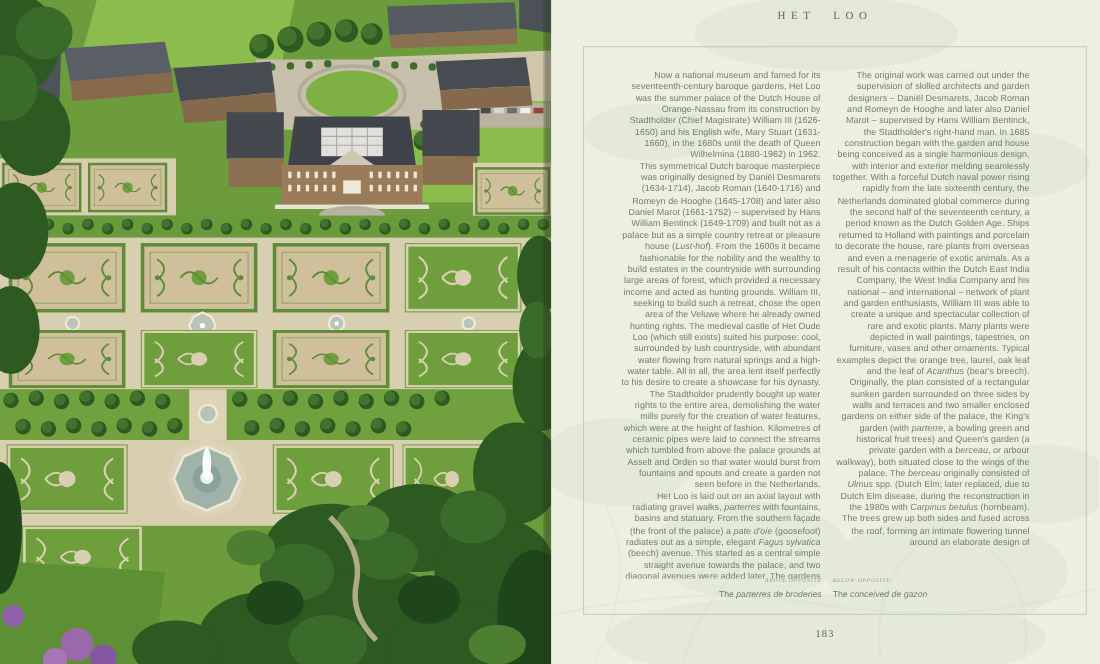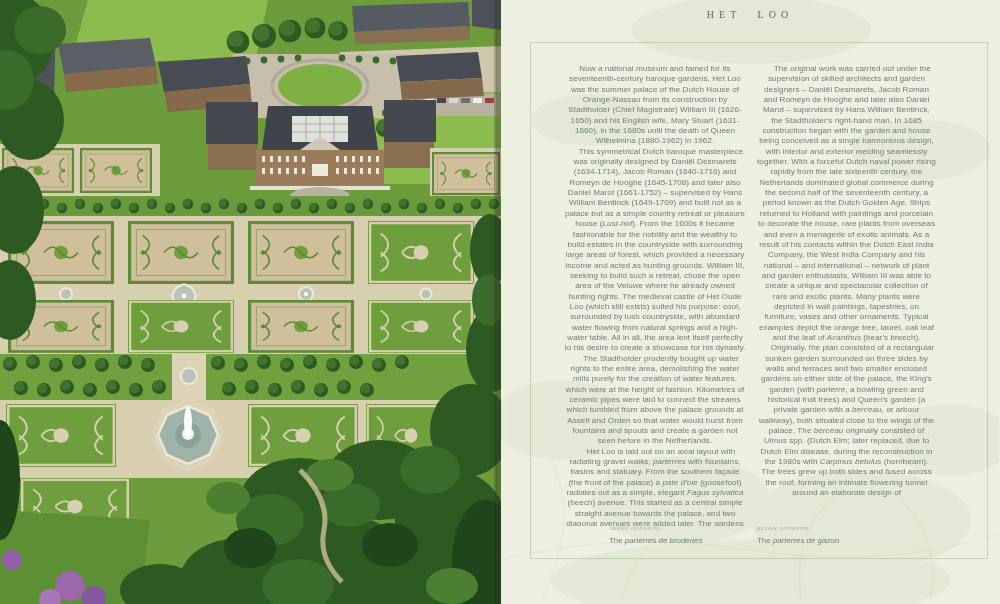--- a/index.html
+++ b/index.html
@@ -17,30 +17,30 @@
   .page{position:absolute;left:501px;top:0;width:580px;height:604px;background:#edf0e1;}
   .watermark{position:absolute;left:0;top:0;pointer-events:none;}
   .frame{position:absolute;left:29px;top:42px;width:456px;height:515px;
     border:1px solid rgba(152,168,140,.45);}
   .page-title{
     position:absolute;left:0;top:9px;width:498px;text-align:center;
     font-family:"Liberation Serif",serif;font-size:10px;color:#5c6c58;
     letter-spacing:5px;word-spacing:9px;text-transform:uppercase;
   }
   .col{position:absolute;top:64px;font-size:8.1px;line-height:10.35px;
-    color:#6f7e6c;letter-spacing:.05px;text-align:center;}
+    color:#6f7e6c;letter-spacing:.05px;text-align:right;}
   .col p{margin:0;}
   .col p.ind{text-indent:12px;}
   #col-left{left:63px;width:182px;height:462px;overflow:hidden;}
   #col-right{left:256px;width:179px;height:462px;overflow:hidden;}
   .caption{position:absolute;top:524px;color:#6f7e6c;font-size:7.9px;line-height:9.5px;}
   .caption .cap-label{display:block;font-family:"Liberation Serif",serif;
     font-style:italic;font-size:5px;letter-spacing:.8px;color:#919e86;
     text-transform:uppercase;margin-bottom:2px;}
-  #cap-1{left:108px;width:138px;}
+  #cap-1{left:108px;width:138px;text-align:right;}
   #cap-2{left:256px;width:160px;text-align:left;}
   .page-number{position:absolute;left:0;top:572px;width:498px;text-align:center;
     font-family:"Liberation Serif",serif;font-size:9.5px;color:#5c6c58;letter-spacing:1px;}
   i{}
 </style>
 </head>
 <body>
 
 <div class="photo-wrap">
 <svg width="502" height="604" viewBox="0 0 502 604" xmlns="http://www.w3.org/2000/svg">
@@ -352,16 +352,17 @@
       <p class="ind"><span>The original work was carried out under the supervision of skilled architects and garden designers – Daniël Desmarets, Jacob Roman and Romeyn de Hooghe and later also Daniel Marot – supervised by Hans William Bentinck, the Stadtholder's right-hand man. In 1685 construction began with the garden and house being conceived as a single harmonious design, with interior and exterior melding seamlessly together. With a forceful Dutch naval power rising rapidly from the late sixteenth century, the Netherlands dominated global commerce during the second half of the seventeenth century, a period known as the Dutch Golden Age. Ships returned to Holland with paintings and porcelain to decorate the house, rare plants from overseas and even a menagerie of exotic animals. As a result of his contacts within the Dutch East India Company, the West India Company and his national – and international – network of plant and garden enthusiasts, William III was able to create a unique and spectacular collection of rare and exotic plants. Many plants were depicted in wall paintings, tapestries, on furniture, vases and other ornaments. Typical examples depict the orange tree, laurel, oak leaf and the leaf of </span><i>Acanthus</i><span> (bear's breech).</span></p>
       <p class="ind"><span>Originally, the plan consisted of a rectangular sunken garden surrounded on three sides by walls and terraces and two smaller enclosed gardens on either side of the palace, the King's garden (with </span><i>parterre</i><span>, a bowling green and historical fruit trees) and Queen's garden (a private garden with a </span><i>berceau</i><span>, or arbour walkway), both situated close to the wings of the palace. The </span><i>berceau</i><span> originally consisted of </span><i>Ulmus</i><span> spp. (Dutch Elm; later replaced, due to Dutch Elm disease, during the reconstruction in the 1980s with </span><i>Carpinus betulus</i><span> (hornbeam). The trees grew up both sides and fused across the roof, forming an intimate flowering tunnel around an elaborate design of </span></p>
     </div>
 
   <div class="caption" id="cap-1">
     <span class="cap-label">above opposite</span>
     <span><span>The </span><i>parterres de broderies</i><span></span></span>
   </div>
   <div class="caption" id="cap-2">
     <span class="cap-label">below opposite</span>
-    <span><span>The </span><i>parterres de gazon</i><span></span></span>
+    <span><span>The </span><i>conceived de gazon</i><span></span></span>
   </div>
 
+  <div class="page-number">183</div>
 </div>
 
 </body></html>

